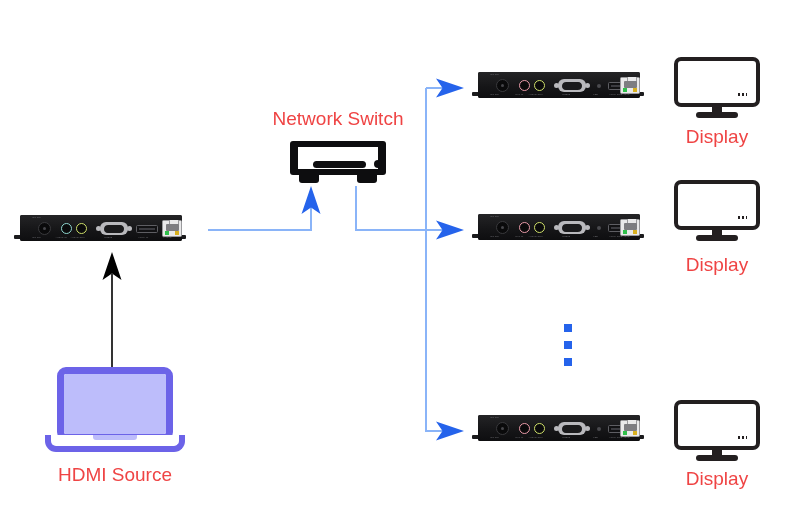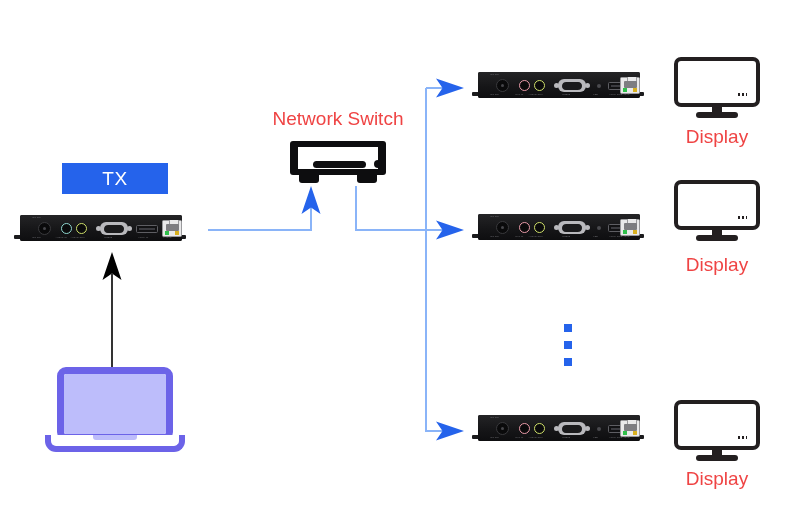--- a/index.html
+++ b/index.html
@@ -186,23 +186,20 @@
 
   
   .dots{position:absolute;}
   .dot{width:8px;height:8px;background:#2563eb;margin-bottom:9px;}
 </style>
 </head>
 <body>
 
 <div class="stage">
 
-  <div class="chip" style="left:62px;top:163px;width:106px;height:31px;">
-    <span>TX</span>
-  </div>
 
   <div class="device" style="left:14px;top:215px;">
     <div class="dev-ear"></div>
     <div class="dev-body"></div>
     <div class="dev-face">
       <div class="p-dc"></div>
       <div class="plabel" style="left:12px;top:1px;">DC 12V</div>
       <div class="plabel" style="left:12px;top:21px;">DC 12V</div>
 
       <div class="p-jack jack-a" style="border:1.5px solid #8fd6cf;background:#0a0a0b;"></div>
@@ -237,20 +234,21 @@
     <path d="M11 0 L20.5 28 L11 21.5 L1.5 28 Z" fill="#000000"></path>
   </svg>
 
   <div class="laptop" style="left:45px;top:367px;">
     <div class="lap-lid">
       <div class="lap-screen"></div>
     </div>
     <div class="lap-base"></div>
     <div class="lap-notch"></div>
   </div>
+  <div class="caption" style="left:25px;top:464px;width:180px;">HDMI Source</div>
 
   <div class="hline" style="left:208px;top:229px;width:104px;"></div>
   <div class="vline" style="left:310px;top:196px;height:35px;"></div>
   <svg class="arrow" style="left:300px;top:186px;width:22px;height:30px;" viewBox="0 0 22 30">
     <path d="M11 0 L20.5 28 L11 21.5 L1.5 28 Z" fill="#2563eb"></path>
   </svg>
 
   <div class="caption" style="left:258px;top:108px;width:160px;">Network Switch</div>
   <div class="switch" style="left:290px;top:141px;">
     <div class="sw-case">

